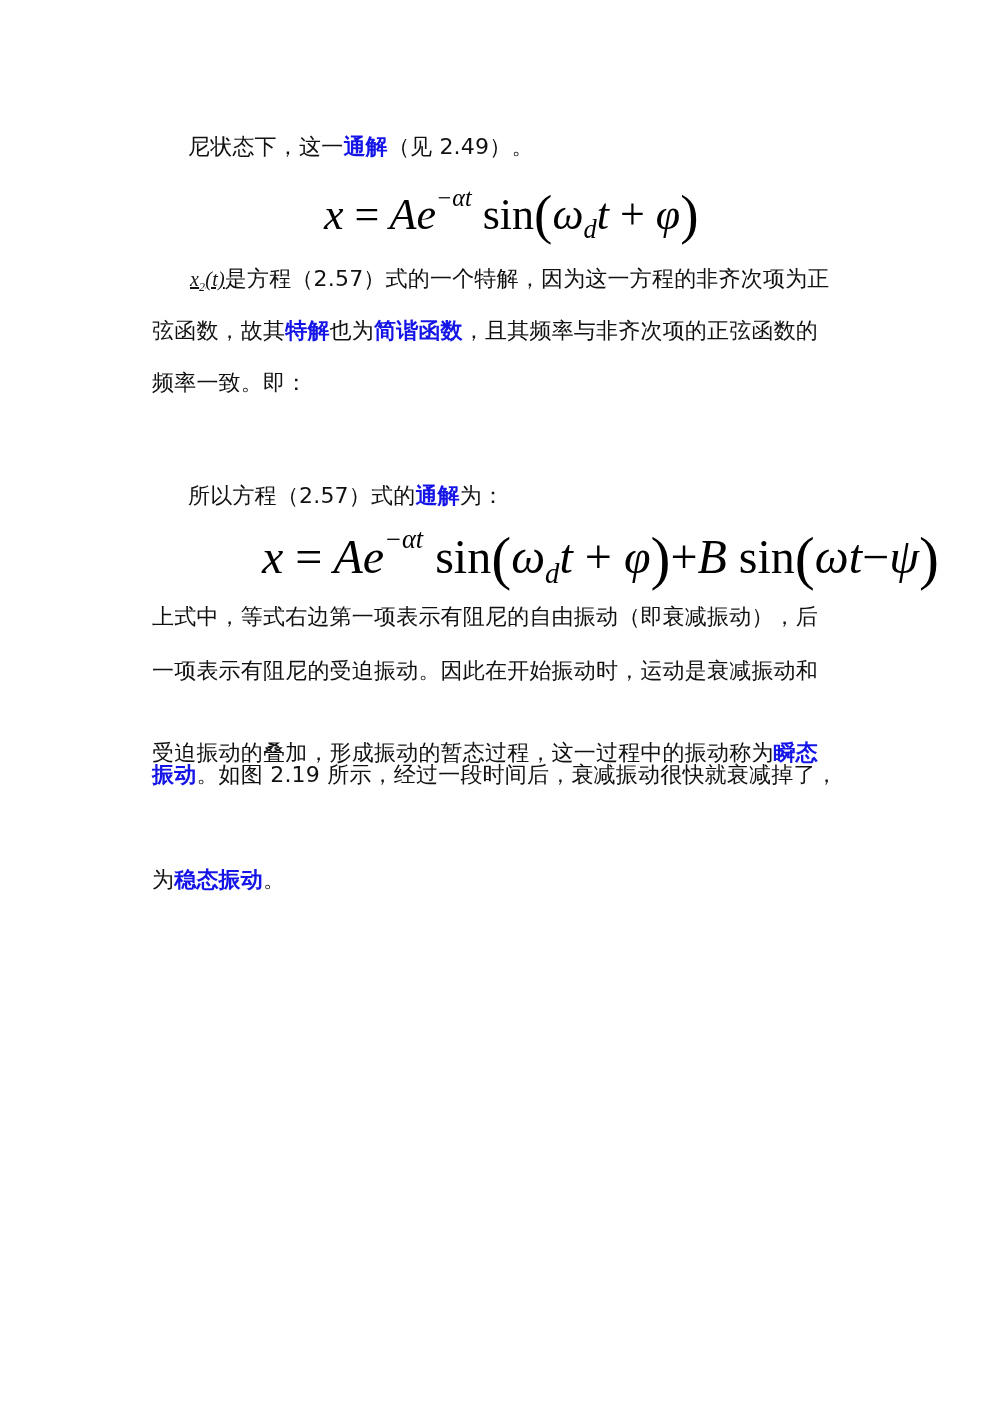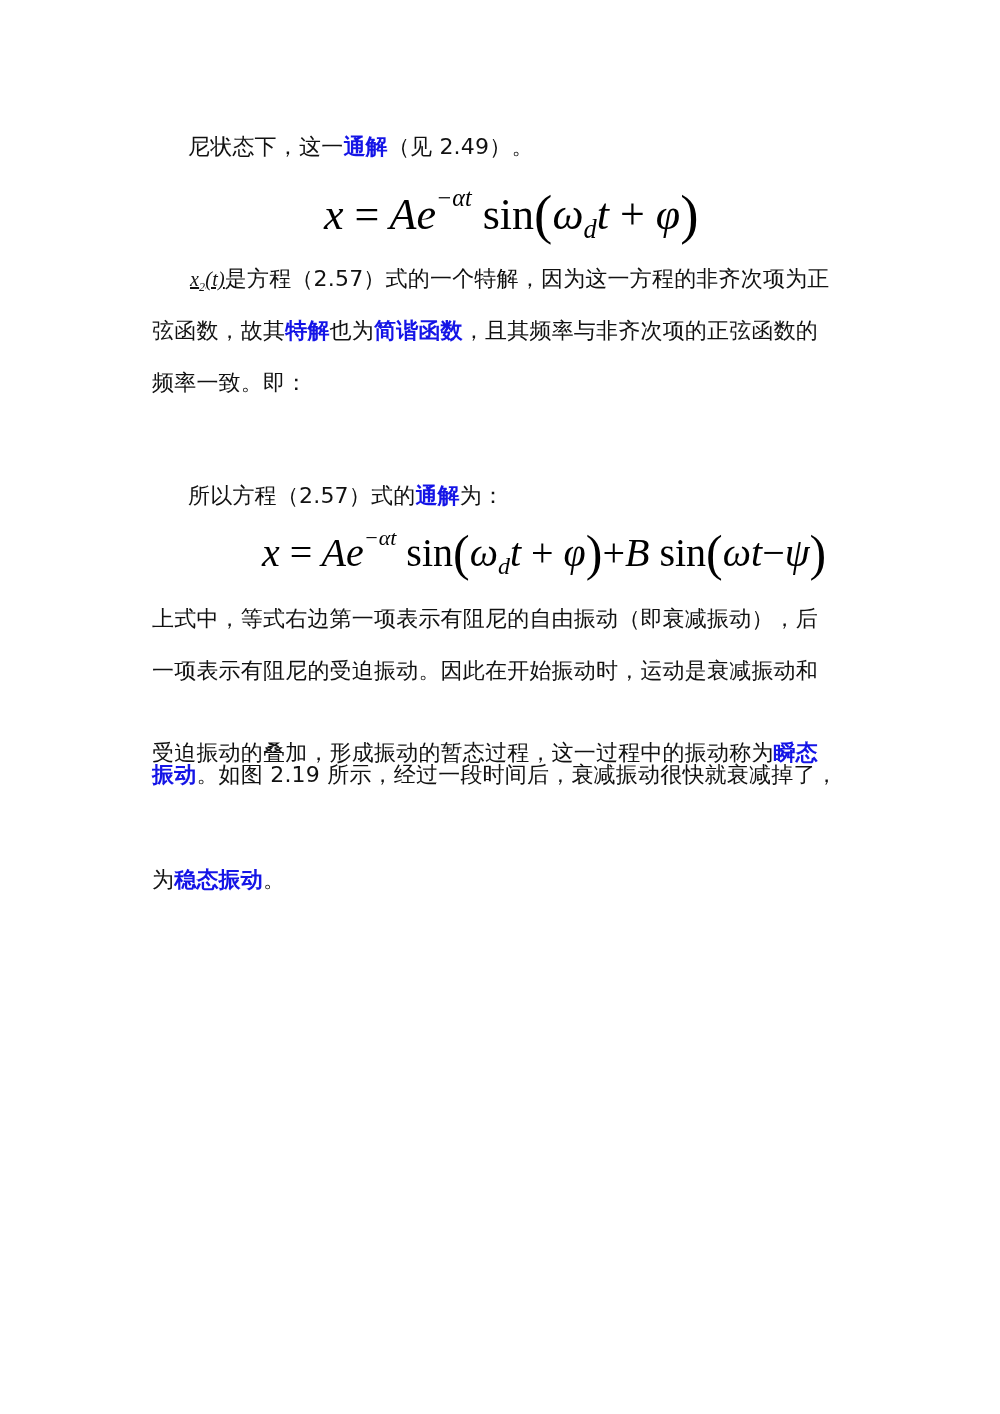--- a/index.html
+++ b/index.html
@@ -87,31 +87,31 @@
 
   <div class="line" style="top:368px;">
     <span>频率一致。即：</span>
   </div>
 
 
   <div class="line indent" style="top:474px;margin-top:7px;">
     <span>所以方程（2.57）式的</span><span class="kw">通解</span><span>为：</span>
   </div>
 
-  <div class="eq" style="left:262px; top:524px; font-size:40px;">
+  <div class="eq" style="left:262px; top:524px; font-size:48px;">
     <span>x</span>
     <span class="up">=</span>
     <span>A</span><span>e</span><sup>−αt</sup>
     <span class="up">sin</span><span class="paren">(</span><span>ω</span><sub>d</sub><span>t</span>
     <span class="up">+</span>
     <span>φ</span><span class="paren">)</span><span class="up">+</span><span>B</span>
     <span class="up">sin</span><span class="paren">(</span><span>ω</span><span>t</span><span class="up">−</span><span>ψ</span><span class="paren">)</span>
   </div>
 
-  <div class="line" style="top:604px;">
+  <div class="line" style="top:604px;font-family:Liberation Mono, monospace;">
     <span>上式中，等式右边第一项表示有阻尼的自由振动（即衰减振动），后</span>
   </div>
 
   <div class="line" style="top:656px;">
     <span>一项表示有阻尼的受迫振动。因此在开始振动时，运动是衰减振动和</span>
   </div>
 
   <div class="line" style="top:740px;font-family:Liberation Mono, monospace;">
     <span>受迫振动的叠加，形成振动的暂态过程，这一过程中的振动称为</span><span class="kw">瞬态</span>
   </div>

